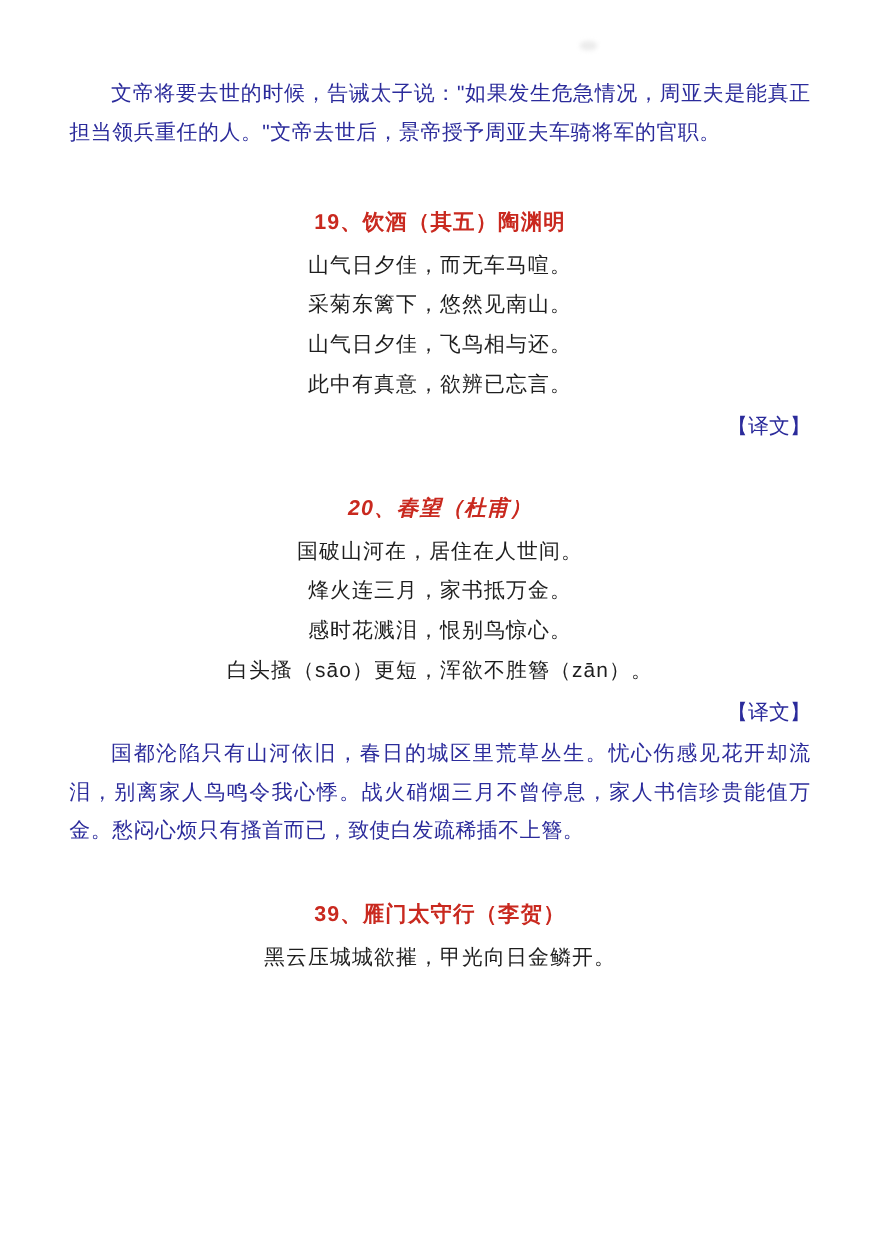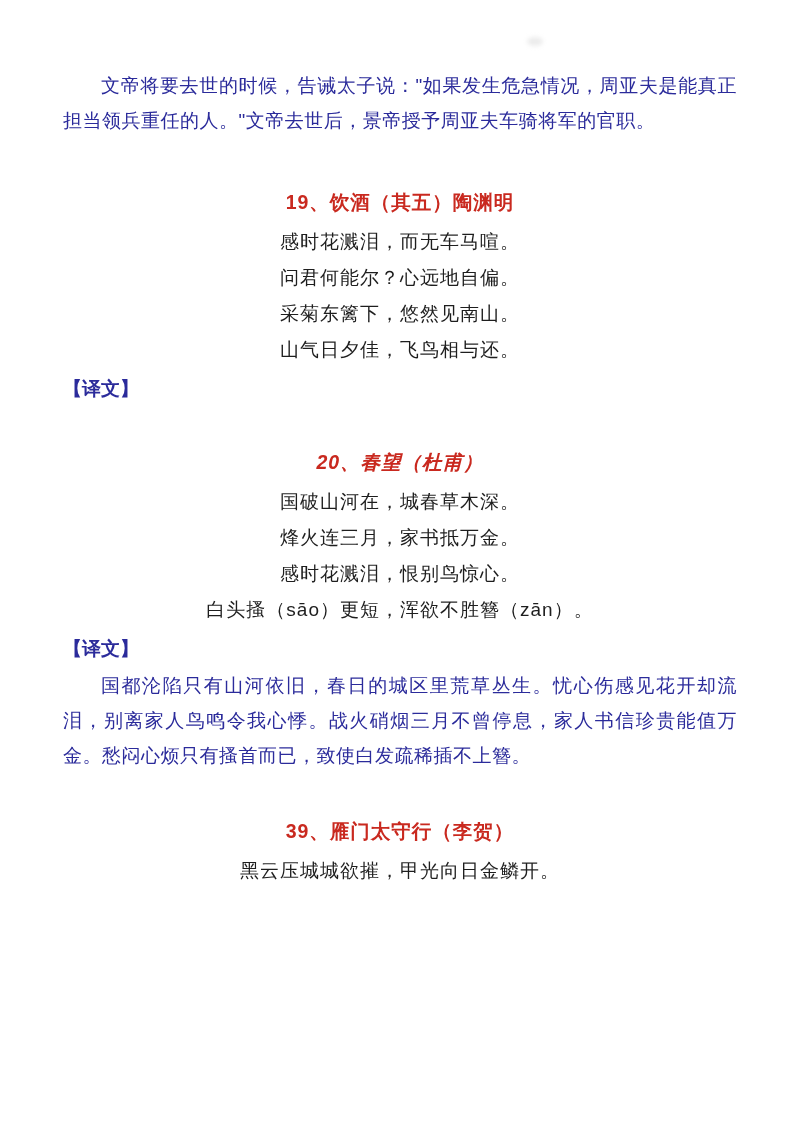--- a/index.html
+++ b/index.html
@@ -57,21 +57,22 @@
     color: #1e1e1e;
     font-size: 19px;
     line-height: 36px;
     letter-spacing: 1px;
   }
   .trans-label {
     margin-top: 8px;
     color: #2b2b9b;
     font-size: 19px;
     line-height: 26px;
-    font-weight: 700;
+    font-weight: 400;
+    text-align: right;
   }
   .trans {
     margin: 6px 0 0 0;
     color: #2b2b9b;
     font-size: 19px;
     line-height: 35px;
     text-align: justify;
     text-indent: 2em;
     letter-spacing: 0.5px;
   }
@@ -81,32 +82,32 @@
 
 <div class="page">
 
   <div class="faint-mark"></div>
 
   <p class="intro">文帝将要去世的时候，告诫太子说："如果发生危急情况，周亚夫是能真正担当领兵重任的人。"文帝去世后，景帝授予周亚夫车骑将军的官职。</p>
 
   <section>
     <h2 class="heading h19">19、饮酒（其五）陶渊明</h2>
     <div class="poem">
-      <div class="poem-line">感时花溅泪，而无车马喧。</div>
-      <div class="poem-line">问君何能尔？心远地自偏。</div>
+      <div class="poem-line">山气日夕佳，而无车马喧。</div>
       <div class="poem-line">采菊东篱下，悠然见南山。</div>
       <div class="poem-line">山气日夕佳，飞鸟相与还。</div>
+      <div class="poem-line">此中有真意，欲辨已忘言。</div>
     </div>
     <div class="trans-label">【译文】</div>
   </section>
 
   <section>
     <h2 class="heading h20">20、春望（杜甫）</h2>
     <div class="poem">
-      <div class="poem-line">国破山河在，城春草木深。</div>
+      <div class="poem-line">国破山河在，居住在人世间。</div>
       <div class="poem-line">烽火连三月，家书抵万金。</div>
       <div class="poem-line">感时花溅泪，恨别鸟惊心。</div>
       <div class="poem-line">白头搔（sāo）更短，浑欲不胜簪（zān）。</div>
     </div>
     <div class="trans-label">【译文】</div>
     <p class="trans">国都沦陷只有山河依旧，春日的城区里荒草丛生。忧心伤感见花开却流泪，别离家人鸟鸣令我心悸。战火硝烟三月不曾停息，家人书信珍贵能值万金。愁闷心烦只有搔首而已，致使白发疏稀插不上簪。</p>
   </section>
 
   <section>
     <h2 class="heading h21">39、雁门太守行（李贺）</h2>

